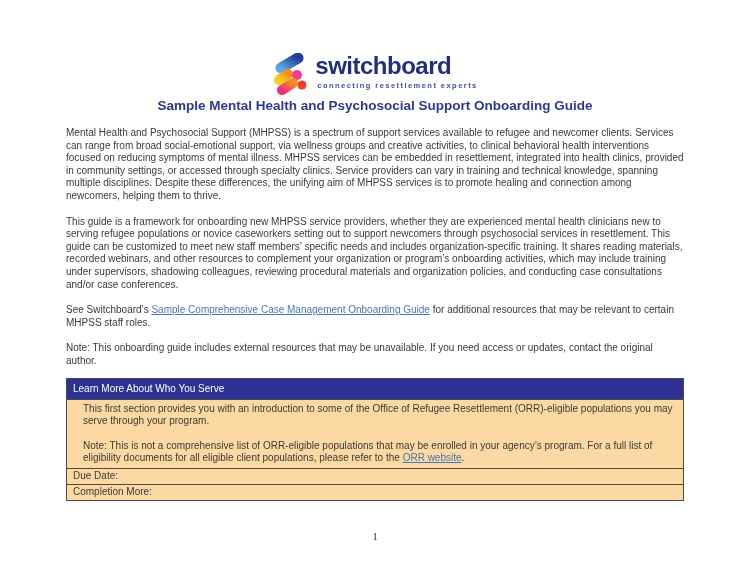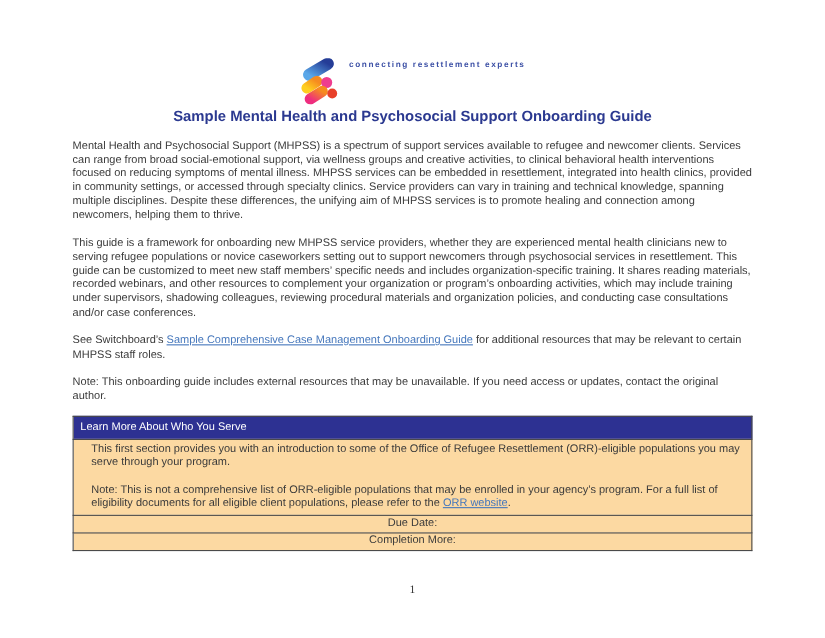--- a/index.html
+++ b/index.html
@@ -69,21 +69,20 @@
   td.body-cell {
     background: var(--table_body_bg);
     padding: 3px 6px 2px 16px;
   }
   td.body-cell .cell-para { margin: 0 0 12px 0; }
   td.body-cell .cell-para:last-child { margin-bottom: 1px; margin-top: 12px; }
   td.date-cell {
     background: var(--table_body_bg);
     padding: 1px 6px;
     height: 13px;
-    text-align: center;
   }
   
   .page-number {
     position: absolute;
     left: 0; right: 0; top: 531px;
     text-align: center;
     font-family: "Liberation Serif", serif;
     font-size: 10.5px;
     color: #333333;
   }
@@ -112,20 +111,21 @@
             </linearGradient>
           </defs>
           <line x1="9" y1="15" x2="26" y2="5" stroke="url(#g1)" stroke-width="11" stroke-linecap="round"></line>
           <line x1="7" y1="27" x2="16" y2="21" stroke="url(#g2)" stroke-width="10" stroke-linecap="round"></line>
           <circle cx="25" cy="22" r="5" fill="#ee3d8f"></circle>
           <line x1="10" y1="37" x2="21" y2="30" stroke="url(#g3)" stroke-width="10" stroke-linecap="round"></line>
           <circle cx="30" cy="32" r="4.5" fill="#e8402a"></circle>
         </svg>
       </span>
       <span class="logo-text">
+        <span class="brand">switchboard</span>
         <span class="tagline">connecting resettlement experts</span>
       </span>
     </div>
   </div>
 
   <div class="doc-title">Sample Mental Health and Psychosocial Support Onboarding Guide</div>
 
   <p class="para">Mental Health and Psychosocial Support (MHPSS) is a spectrum of support services available to refugee and newcomer clients. Services can range from broad social-emotional support, via wellness groups and creative activities, to clinical behavioral health interventions focused on reducing symptoms of mental illness. MHPSS services can be embedded in resettlement, integrated into health clinics, provided in community settings, or accessed through specialty clinics. Service providers can vary in training and technical knowledge, spanning multiple disciplines. Despite these differences, the unifying aim of MHPSS services is to promote healing and connection among newcomers, helping them to thrive.</p>
 
   <p class="para">This guide is a framework for onboarding new MHPSS service providers, whether they are experienced mental health clinicians new to serving refugee populations or novice caseworkers setting out to support newcomers through psychosocial services in resettlement. This guide can be customized to meet new staff members’ specific needs and includes organization-specific training. It shares reading materials, recorded webinars, and other resources to complement your organization or program’s onboarding activities, which may include training under supervisors, shadowing colleagues, reviewing procedural materials and organization policies, and conducting case consultations and/or case conferences.</p>

